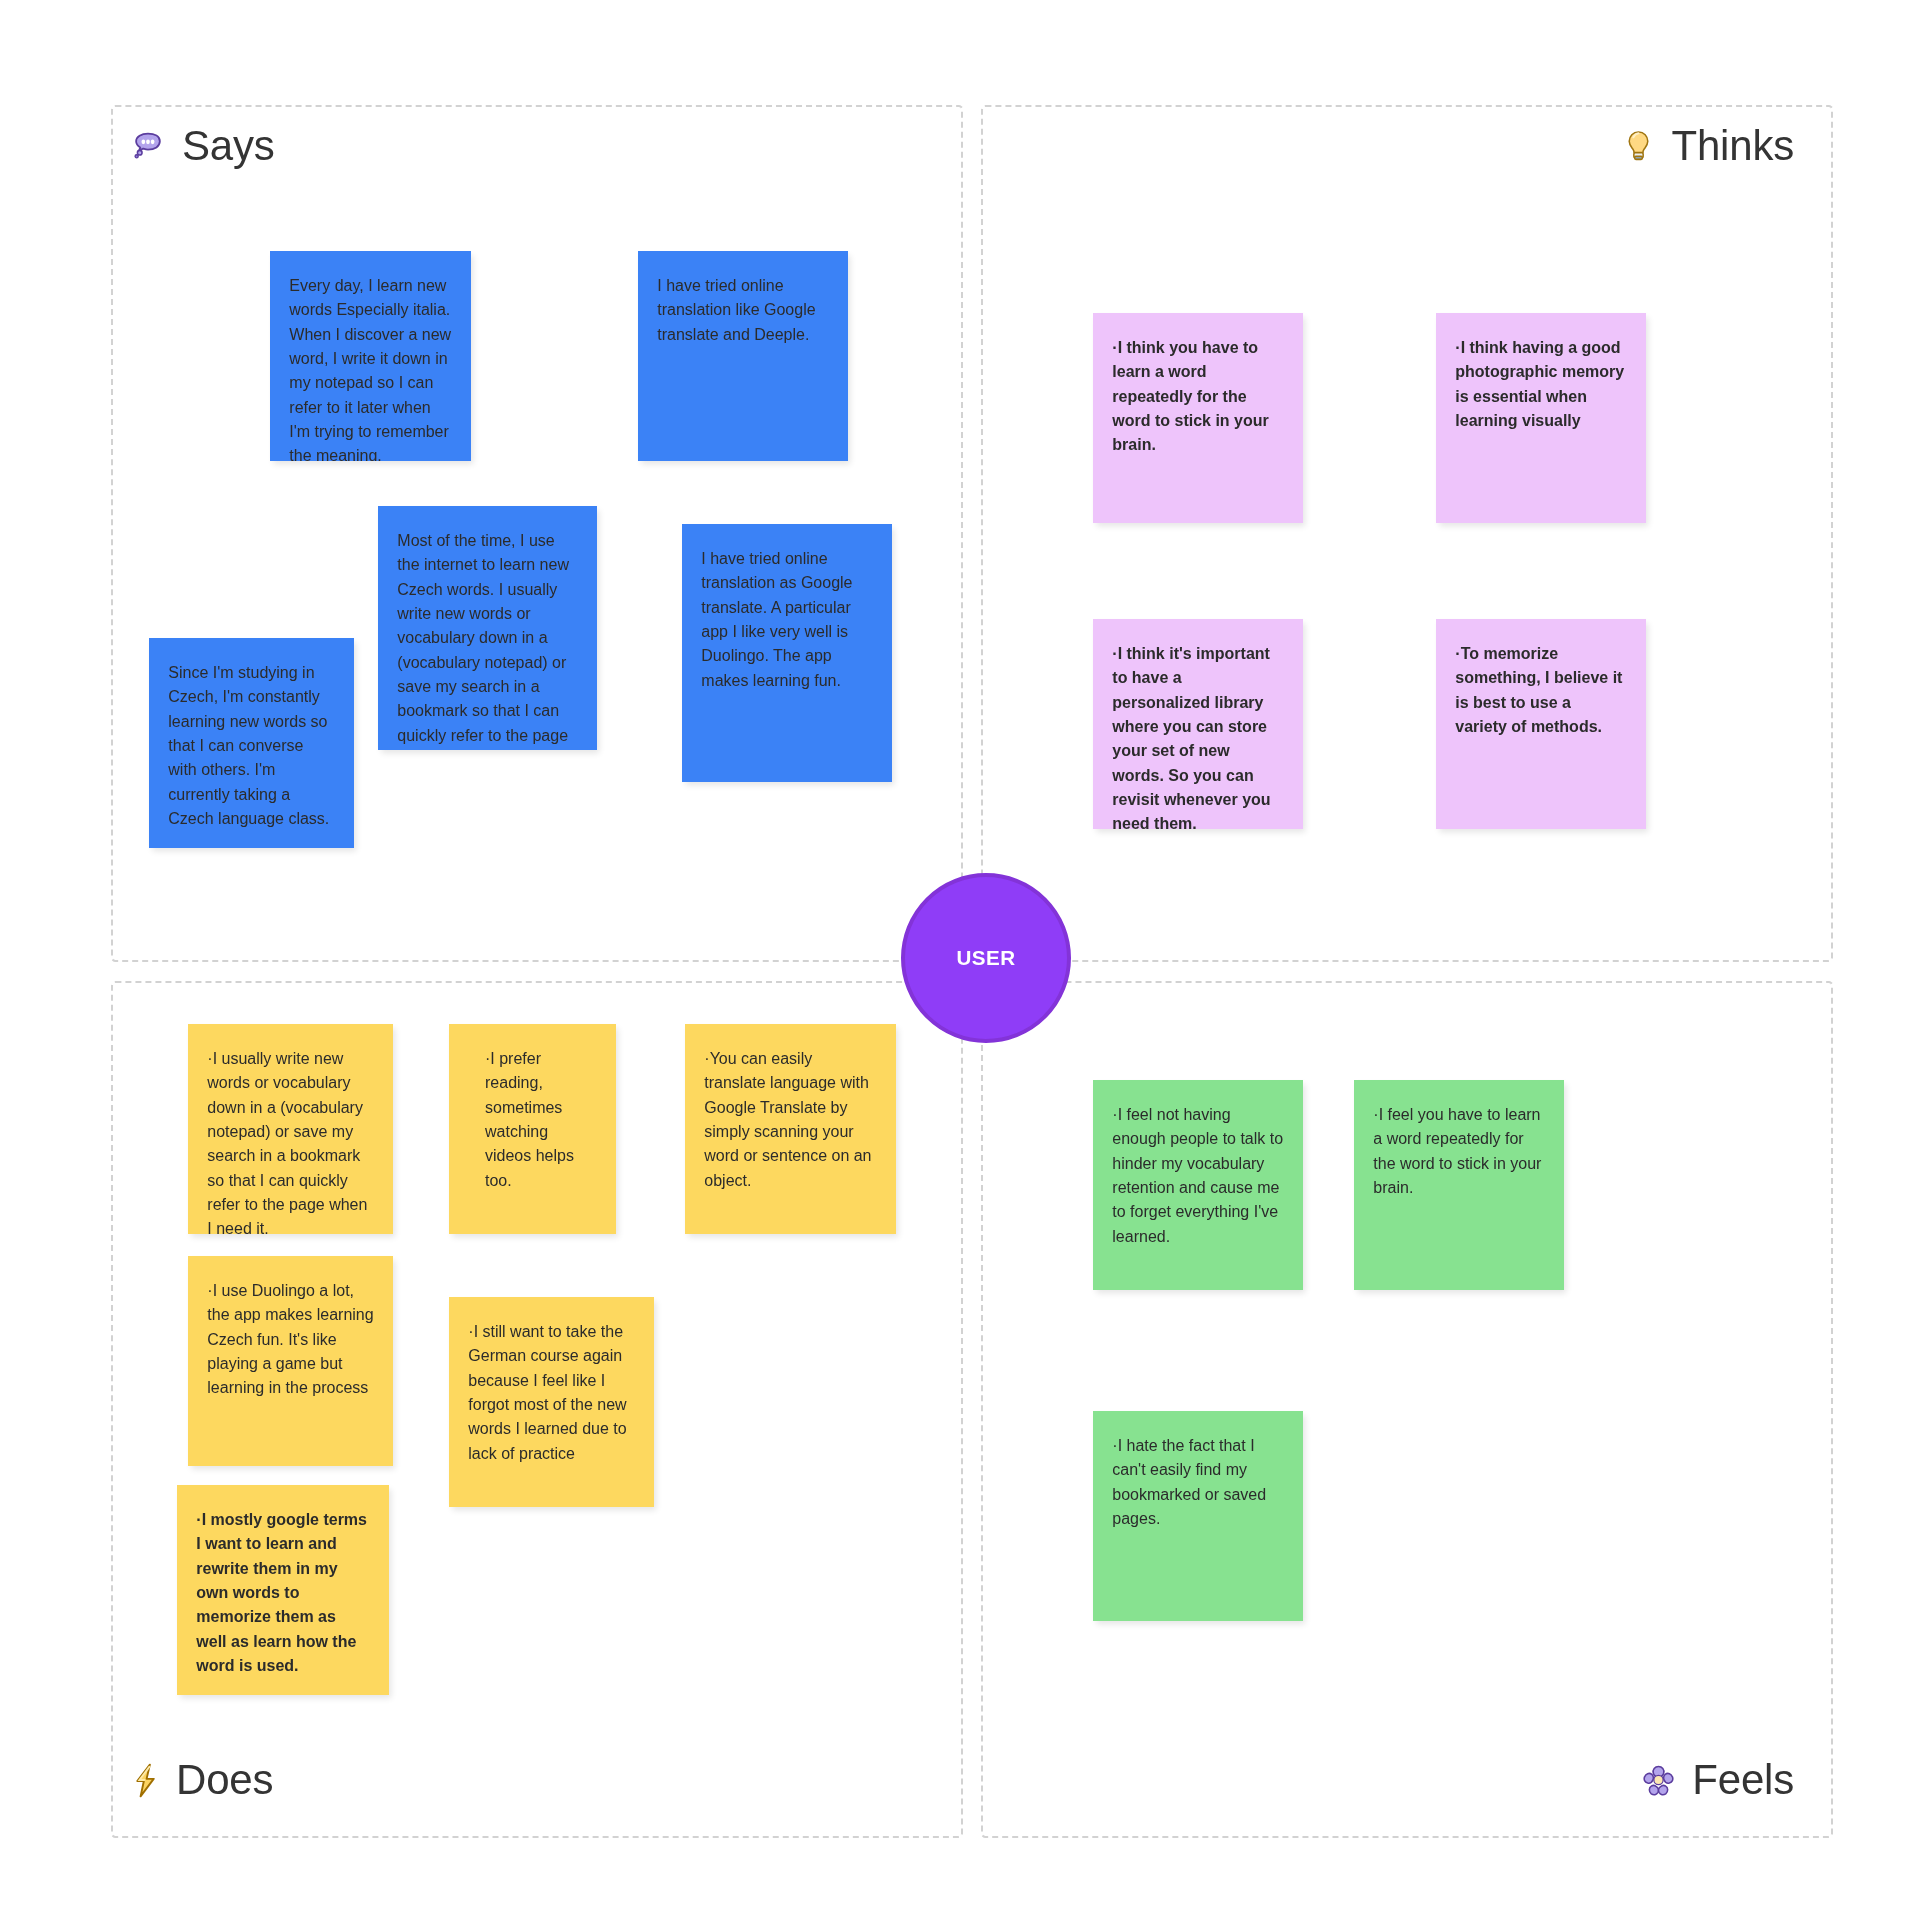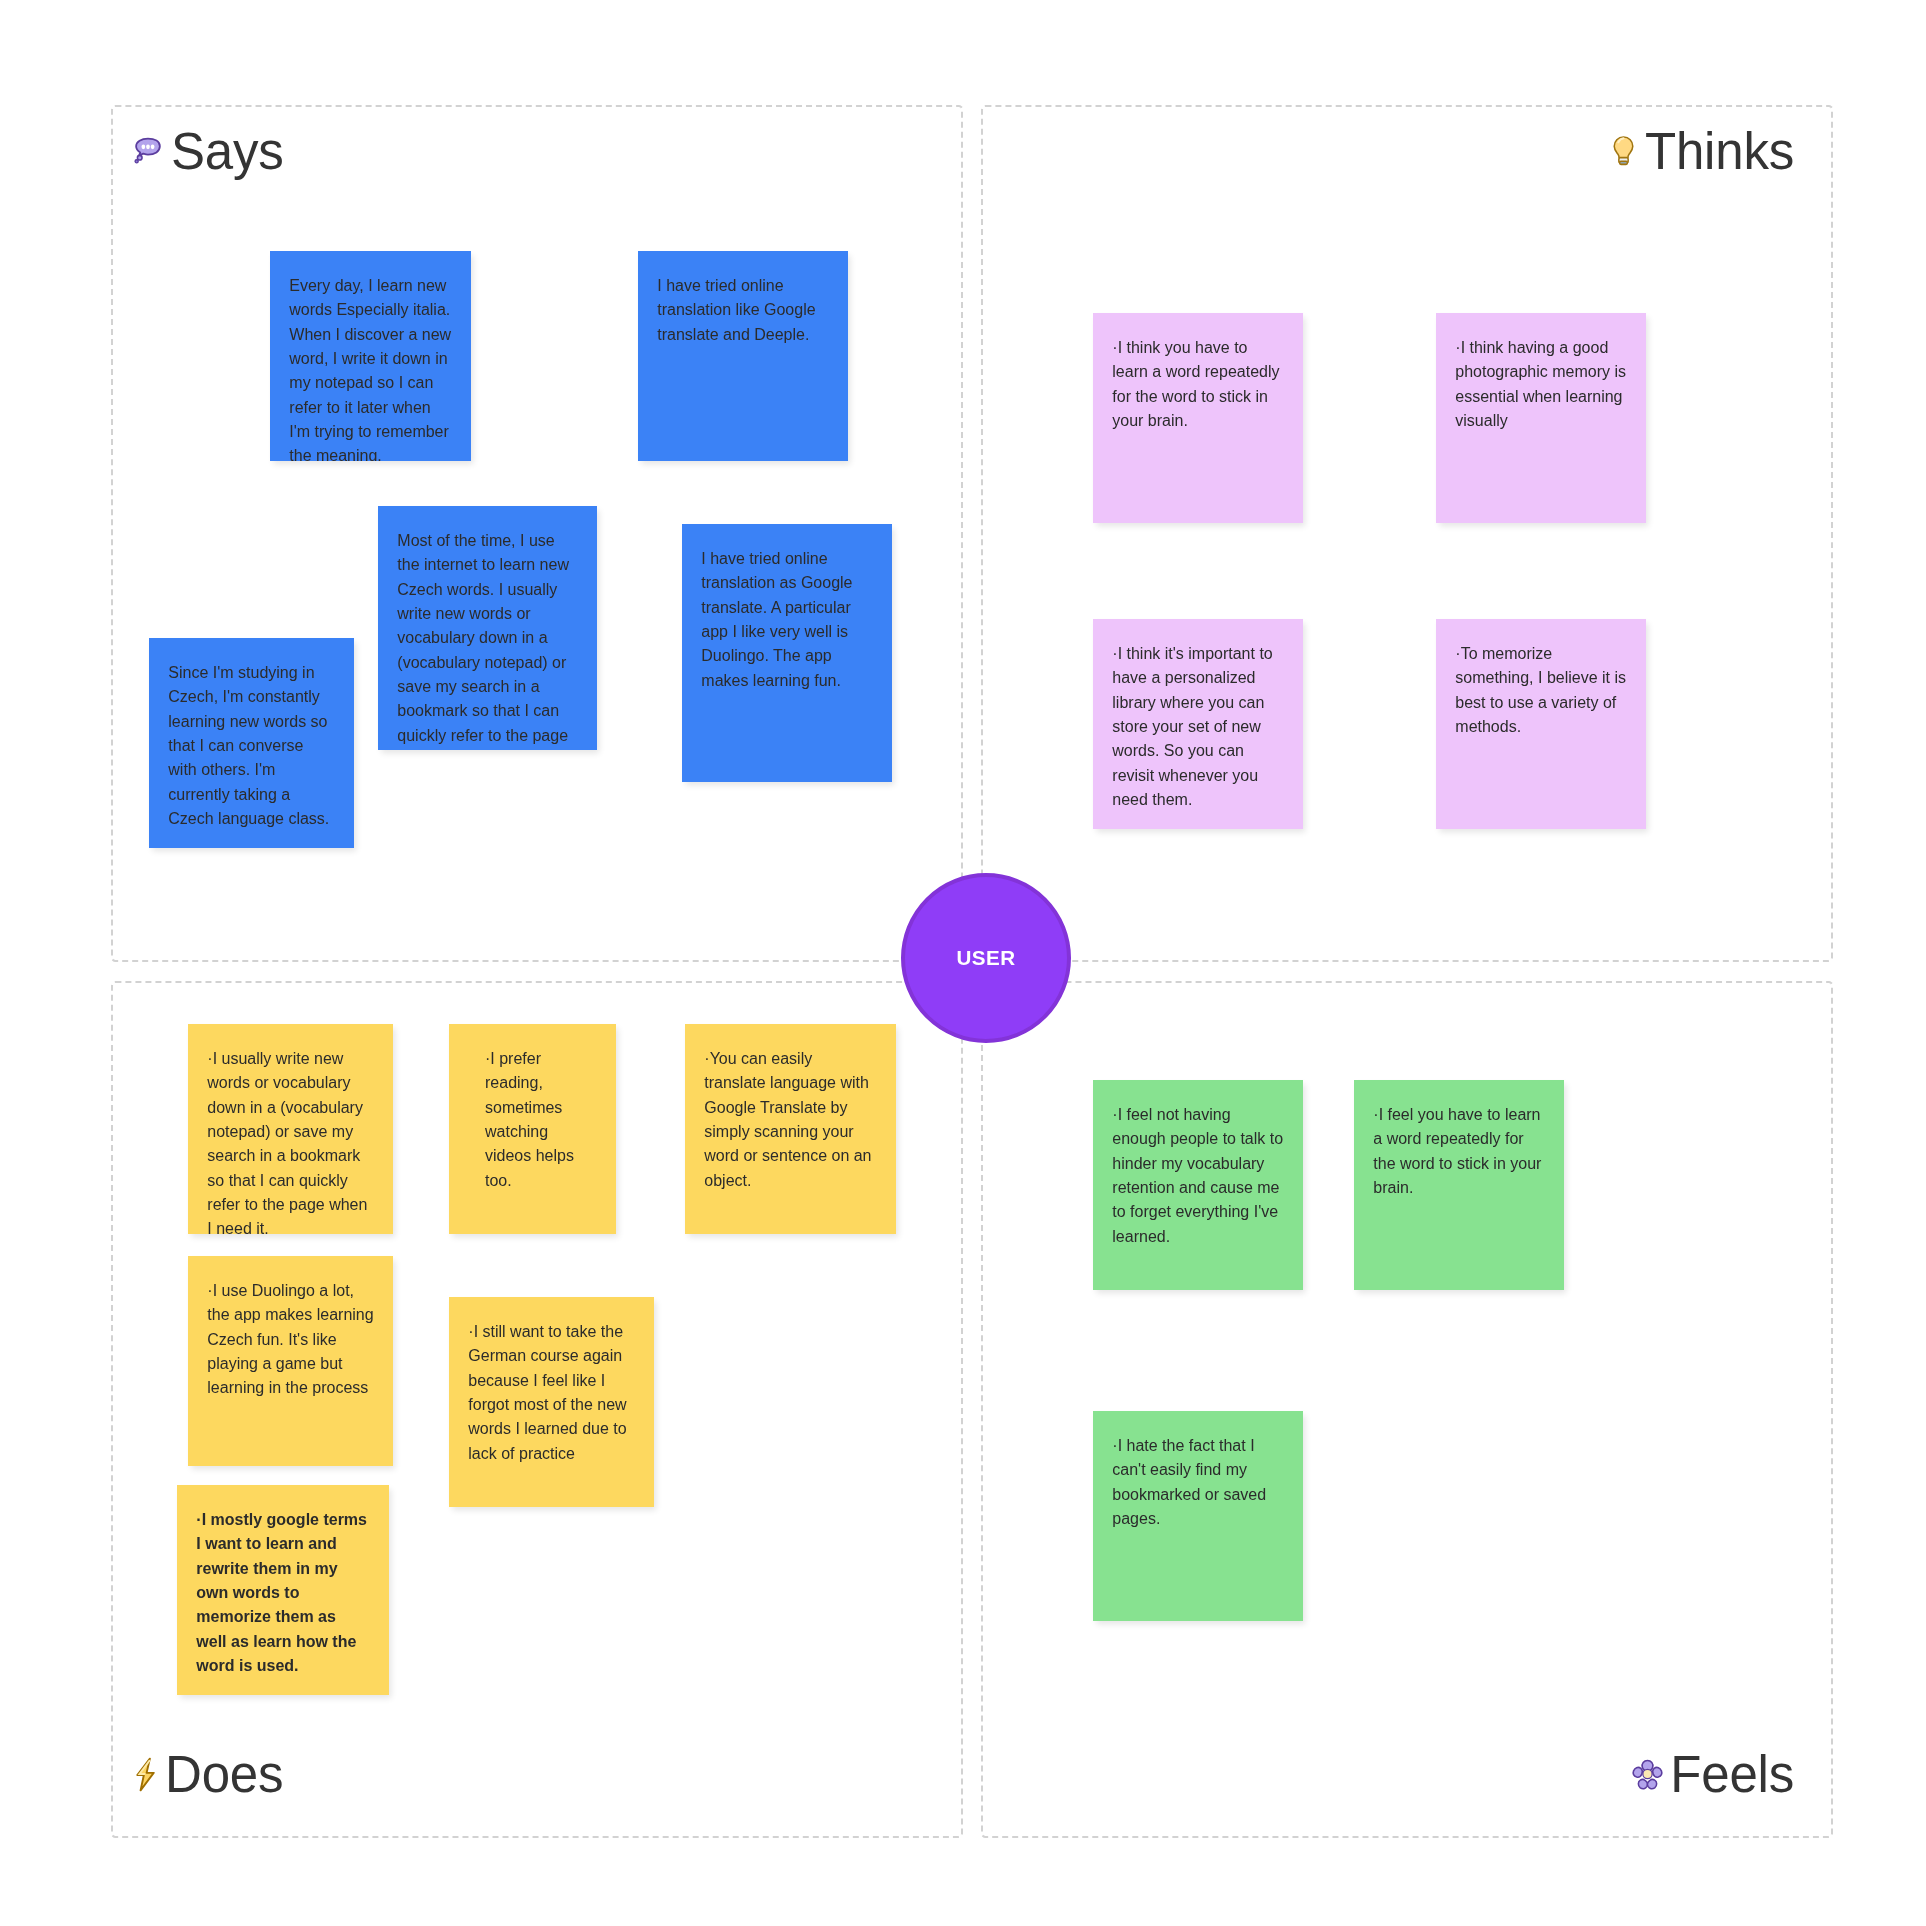--- a/index.html
+++ b/index.html
@@ -33,22 +33,22 @@
   #quad-says   { left: 111px;  top: 105px;  width: 852px; height: 857px; }
   #quad-thinks { left: 981px; top: 105px;  width: 852px; height: 857px; }
   #quad-does   { left: 111px;  top: 981px; width: 852px; height: 857px; }
   #quad-feels  { left: 981px; top: 981px; width: 852px; height: 857px; }
 
   
   .quad-label {
     position: absolute;
     display: flex;
     align-items: center;
-    gap: 6px;
-    font-size: 51px;
+    gap: 17px;
+    font-size: 42px;
     color: #343434;
     letter-spacing: -0.2px;
     white-space: nowrap;
   }
   .quad-label .emoji {
     font-size: 32.5px;
     line-height: 1;
     display: inline-block;
   }
   #label-says   { left: 132px;  top: 122px; }
@@ -65,21 +65,21 @@
     box-sizing: border-box;
     padding: 23px 19.3px 17.6px 19.3px;
     font-size: 16px;
     line-height: 1.52;
     color: #2b2b2b;
     box-shadow: 2.6px 3.5px 6.2px rgba(0,0,0,0.10);
     word-wrap: break-word;
     overflow: hidden;
   }
   .note.blue   { background: #3b82f6; }
-  .note.purple { background: #eec4fb; }
+  .note.purple { background: #eec4fb; font-weight: bold; }
   .note.yellow { background: #fdd85f; }
   .note.green  { background: #87e290; }
 
   
   #user-circle {
     position: absolute;
     left: 901px;
     top: 873px;
     width: 170px;
     height: 170px;

